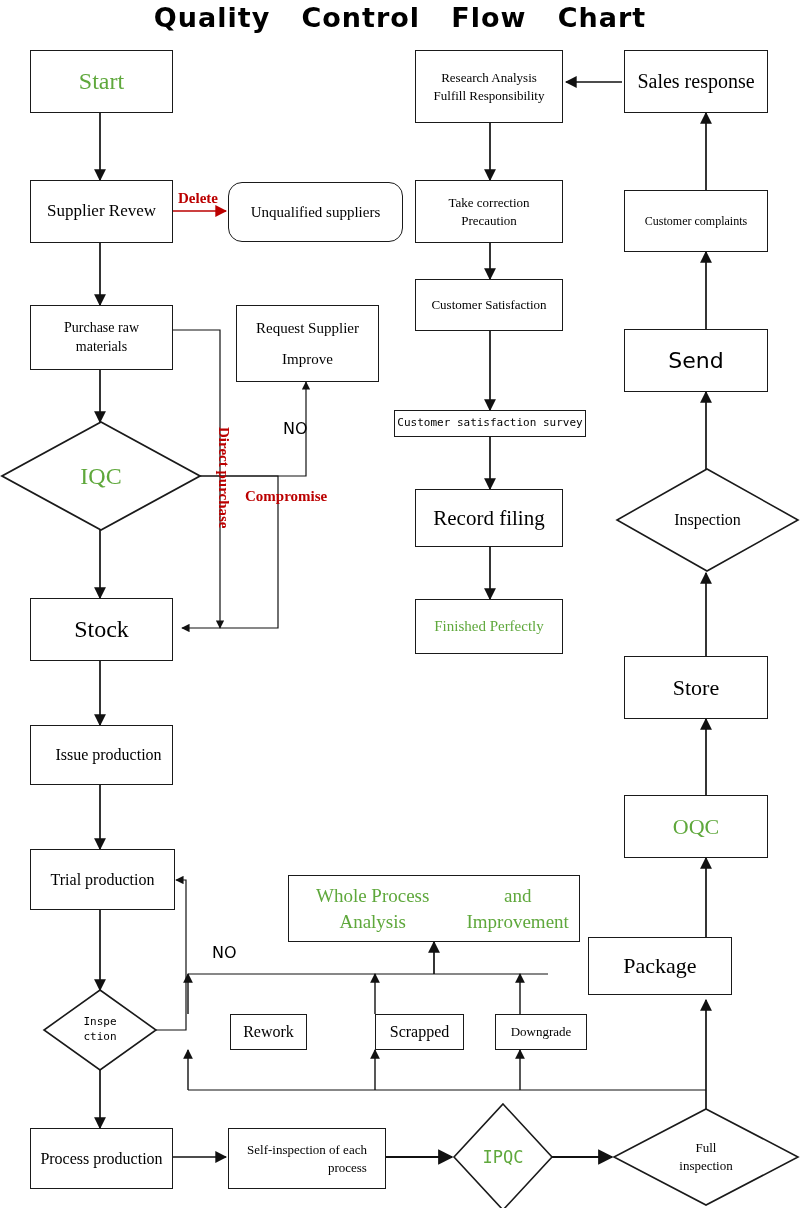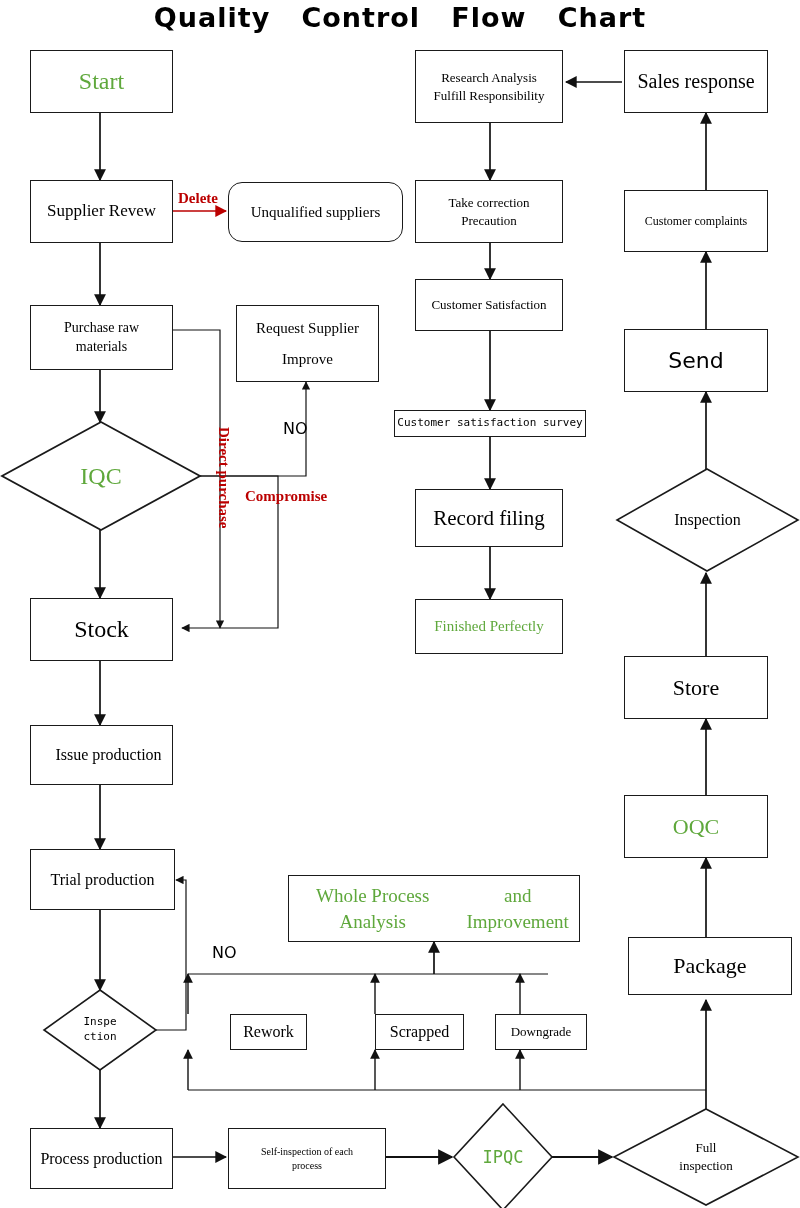--- a/index.html
+++ b/index.html
@@ -202,21 +202,21 @@
   </svg>
   <div class="node mono" style="left:42px; top:988px; width:116px; height:84px; font-size:11px; flex-direction:column;">
     <span class="diamond-label">Inspe</span>
     <span class="diamond-label">ction</span>
   </div>
 
   <div class="node box serif" style="left:30px; top:1128px; width:143px; height:61px; font-size:16px;">
     <span>Process production</span>
   </div>
 
-  <div class="node box serif" style="left:228px; top:1128px; width:158px; height:61px; font-size:10px; white-space:pre-line;">
+  <div class="node box serif" style="left:228px; top:1128px; width:158px; height:61px; font-size:13px; white-space:pre-line;text-align:right;">
     <span>Self-inspection of each
 process</span>
   </div>
 
   <svg class="diamond-wrap" style="left:452px; top:1102px; width:102px; height:110px;" viewBox="0 0 102 110" width="102" height="110">
     <polygon points="51,2 100,55 51,108 2,55" fill="#ffffff" stroke="#1a1a1a" stroke-width="1.6"></polygon>
   </svg>
   <div class="node mono" style="left:452px; top:1102px; width:102px; height:110px; font-size:17px;">
     <span class="green diamond-label">IPQC</span>
   </div>
@@ -239,21 +239,21 @@
   </div>
 
   <div class="node box serif" style="left:375px; top:1014px; width:89px; height:36px; font-size:16px;">
     <span>Scrapped</span>
   </div>
 
   <div class="node box serif" style="left:495px; top:1014px; width:92px; height:36px; font-size:13px;">
     <span>Downgrade</span>
   </div>
 
-  <div class="node box serif" style="left:628px; top:937px; width:164px; height:58px; font-size:22px;">
+  <div class="node box serif" style="left:588px; top:937px; width:144px; height:58px; font-size:22px;">
     <span>Package</span>
   </div>
 
   <div class="node box serif" style="left:624px; top:795px; width:144px; height:63px; font-size:22px;">
     <span class="green">OQC</span>
   </div>
 
   <div class="node box serif" style="left:624px; top:656px; width:144px; height:63px; font-size:22px;">
     <span>Store</span>
   </div>

